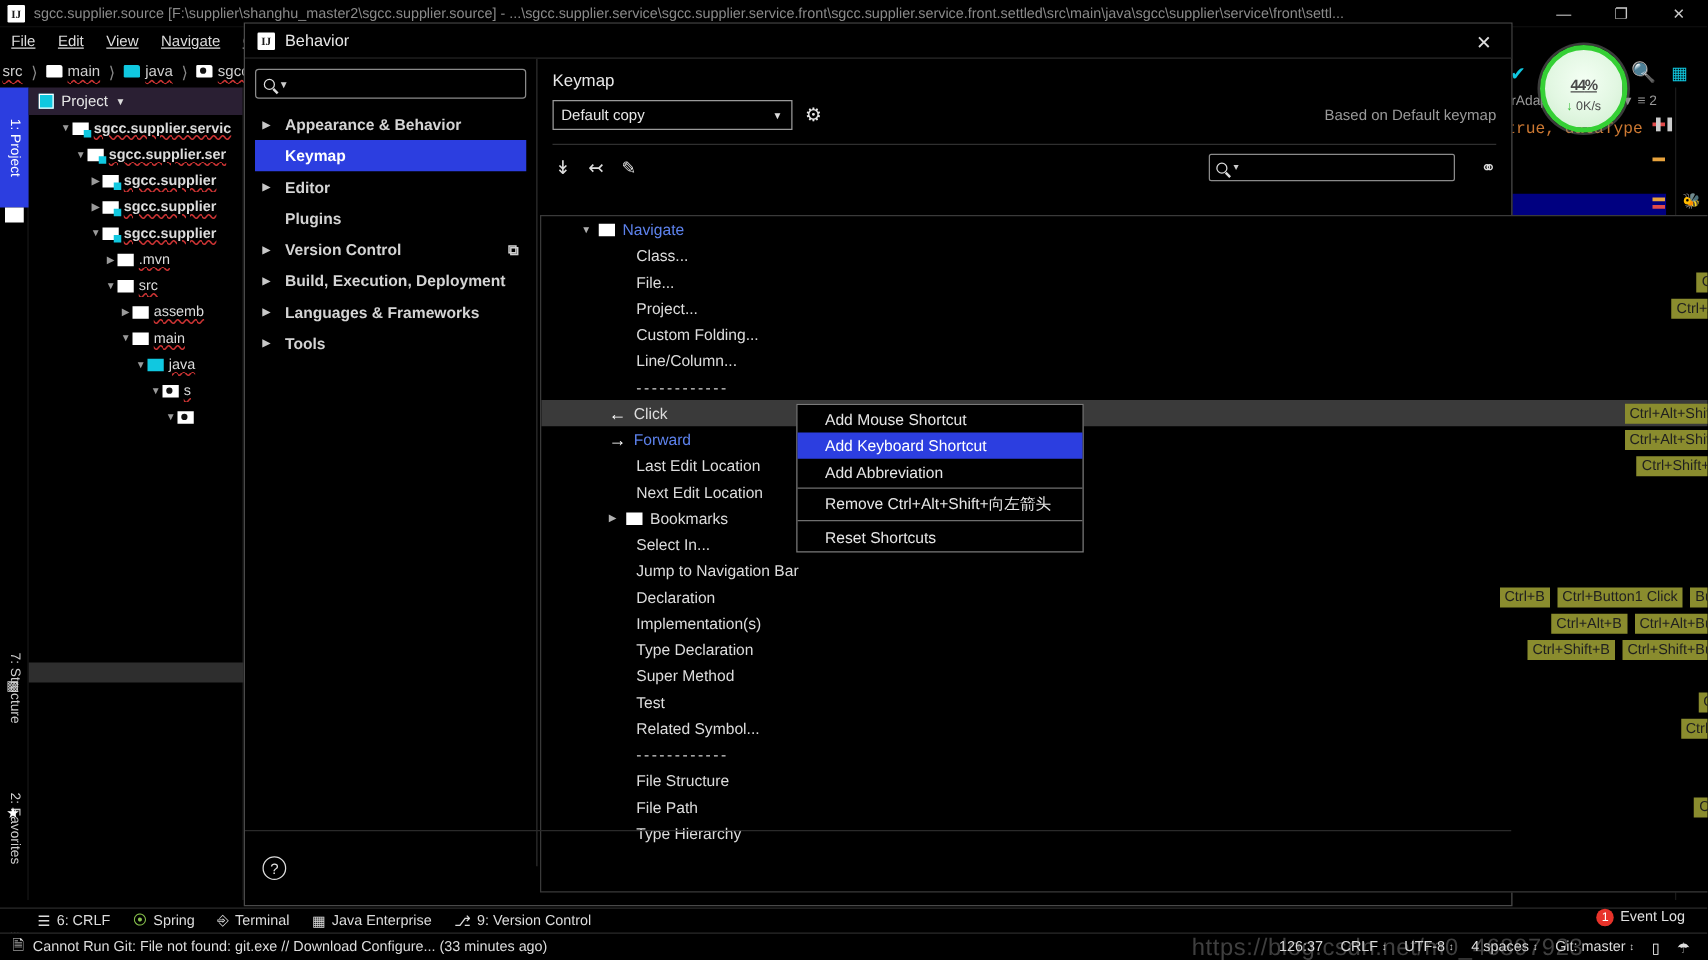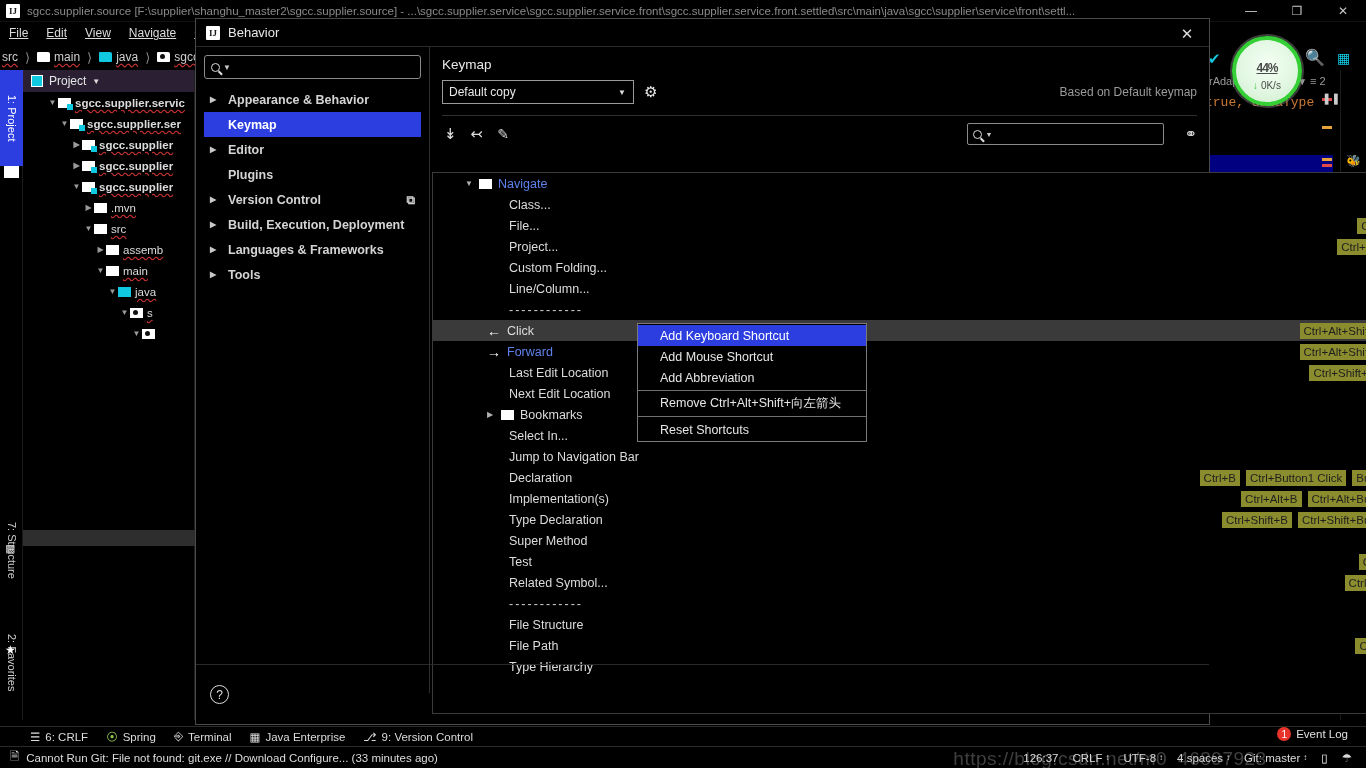--- a/index.html
+++ b/index.html
@@ -665,22 +665,22 @@
       </div>
     </div>
 
     <div class="dlg-footer">
       <div class="help-circle">?</div>
     </div>
   </div>
 
   <div class="ctx-menu">
     <div id="ctx-list">
+        <div class="ctx-item">Add Mouse Shortcut</div>
         <div class="ctx-item highlight">Add Keyboard Shortcut</div>
-        <div class="ctx-item">Add Mouse Shortcut</div>
         <div class="ctx-item">Add Abbreviation</div>
         <div class="ctx-div"></div>
         <div class="ctx-item">Remove Ctrl+Alt+Shift+向左箭头</div>
         <div class="ctx-div"></div>
         <div class="ctx-item">Reset Shortcuts</div>
       </div>
   </div>
 
   <div class="toolbar-bottom">
     <div class="tb-item">

